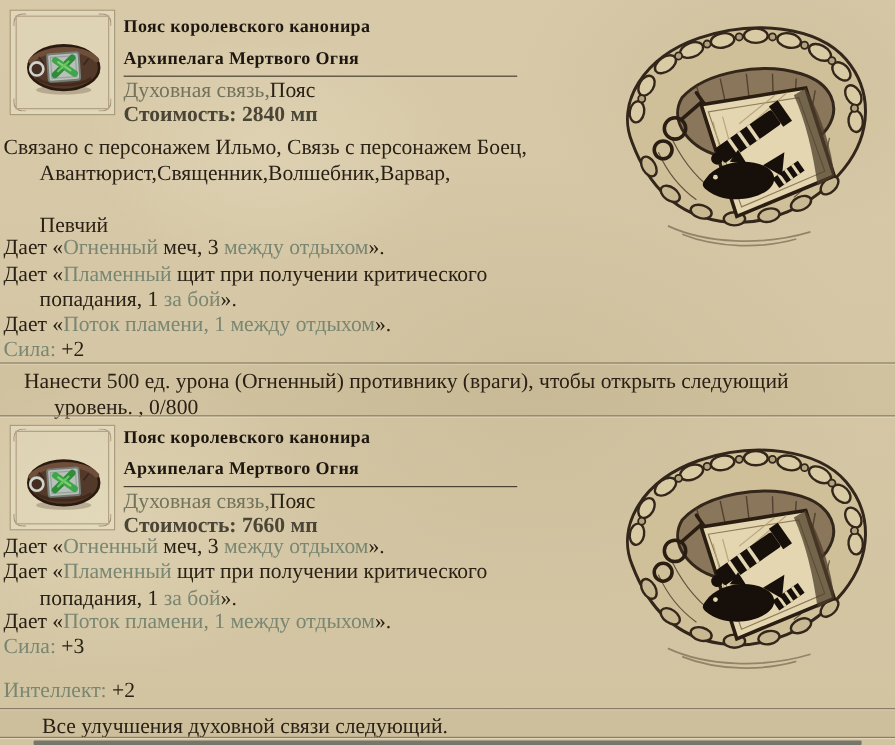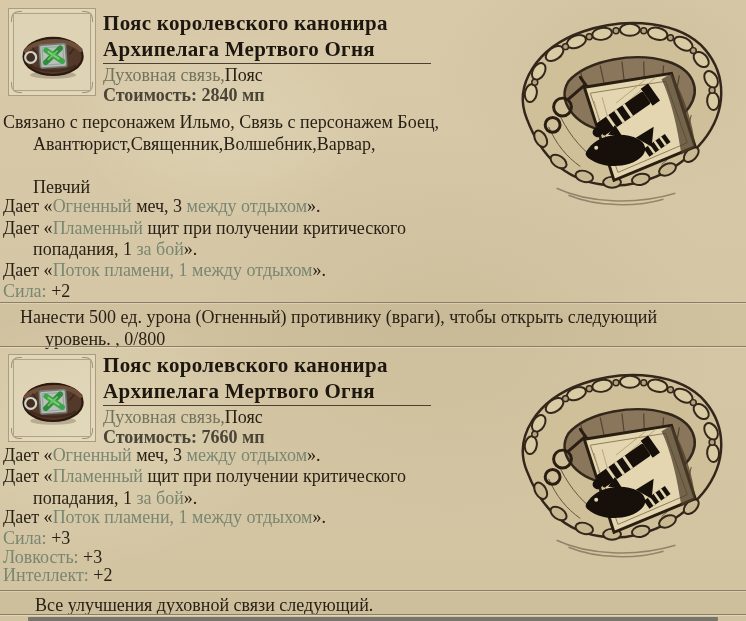--- a/index.html
+++ b/index.html
@@ -9,21 +9,21 @@
     background:
       radial-gradient(ellipse 320px 220px at 85% 10%, rgba(163,141,100,.16), transparent 62%),
       radial-gradient(ellipse 300px 220px at 12% 70%, rgba(255,248,226,.22), transparent 60%),
       radial-gradient(ellipse 420px 300px at 60% 52%, rgba(150,128,92,.12), transparent 66%),
       radial-gradient(ellipse 260px 160px at 30% 20%, rgba(255,250,230,.18), transparent 60%),
       linear-gradient(#d8caa9,#d2c4a1);
     font-family:"Liberation Serif","DejaVu Serif",serif;
     color:#2a2116;
   }
   .line{position:absolute;white-space:nowrap;font-size:18px;line-height:21px;color:#2a2116;}
-  .title{font-size:21px;line-height:25px;font-weight:bold;color:#1d1710;letter-spacing:.3px;}
+  .title{font-size:15px;line-height:25px;font-weight:bold;color:#1d1710;letter-spacing:.3px;}
   .sub{font-size:18px;}
   .cost{font-size:18px;color:#4b4537;font-weight:bold;}
   .lk{color:#798672;}       
   .ol{color:#73735d;}       
   .dk{color:#2a2116;}
   .underline{position:absolute;height:1px;background:#4a4133;}
   .sep{position:absolute;left:0;right:0;height:1px;background:#8a7e68;box-shadow:0 1px 0 rgba(238,228,200,.55);}
   .band{position:absolute;left:0;right:0;background:rgba(116,96,64,.05);}
   .bottom-strip{position:absolute;left:28px;right:28px;bottom:0;height:4px;background:#78756a;border-radius:1px;}
   .icon-frame{
@@ -227,21 +227,20 @@
   <div class="line cost" style="left:103px;top:427px;">Стоимость: 7660 мп</div>
 
   <div class="line" style="left:3px;top:445px;"><span class="dk">Дает «</span><span class="lk">Огненный</span><span class="dk"> меч, 3 </span><span class="lk">между отдыхом</span><span class="dk">».</span></div>
 
   <div class="line" style="left:3px;top:466px;"><span class="dk">Дает «</span><span class="lk">Пламенный</span><span class="dk"> щит при получении критического</span></div>
   <div class="line" style="left:33px;top:488px;"><span class="dk">попадания, 1 </span><span class="lk">за бой</span><span class="dk">».</span></div>
 
   <div class="line" style="left:3px;top:507px;"><span class="dk">Дает «</span><span class="lk">Поток пламени, 1 между отдыхом</span><span class="dk">».</span></div>
 
   <div class="line" style="left:3px;top:528px;"><span class="lk">Сила:</span><span class="dk">&nbsp;</span><span class="dk">+3</span></div>
-  <div class="line" style="left:3px;top:547px;"><span class="lk">Ловкость:</span><span class="dk">&nbsp;</span><span class="dk">+3</span></div>
   <div class="line" style="left:3px;top:565px;"><span class="lk">Интеллект:</span><span class="dk">&nbsp;</span><span class="dk">+2</span></div>
 
   <div class="sep" style="top:590px;"></div>
   <div class="band" style="top:591px;height:23px;"></div>
   <div class="line" style="left:35px;top:595px;">Все улучшения духовной связи следующий.</div>
   <div class="sep" style="top:614px;"></div>
   <div class="bottom-strip"></div>
 
 </div>
 

